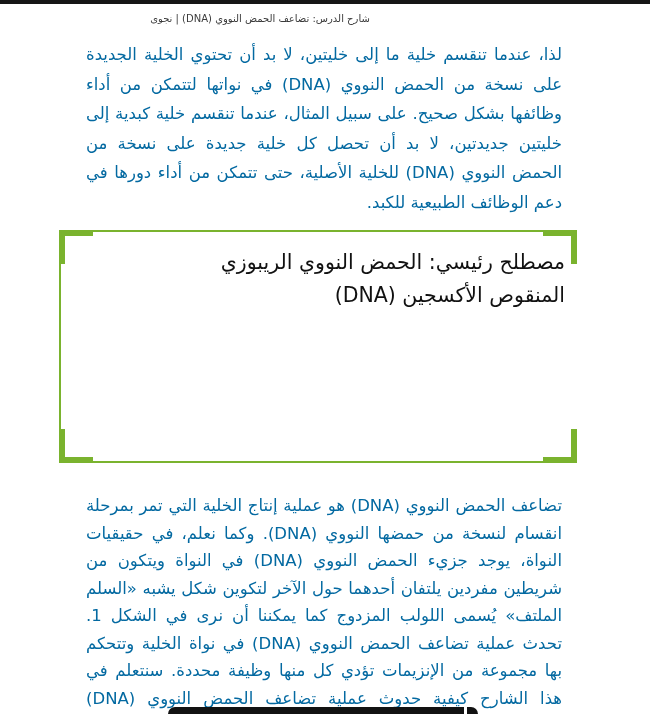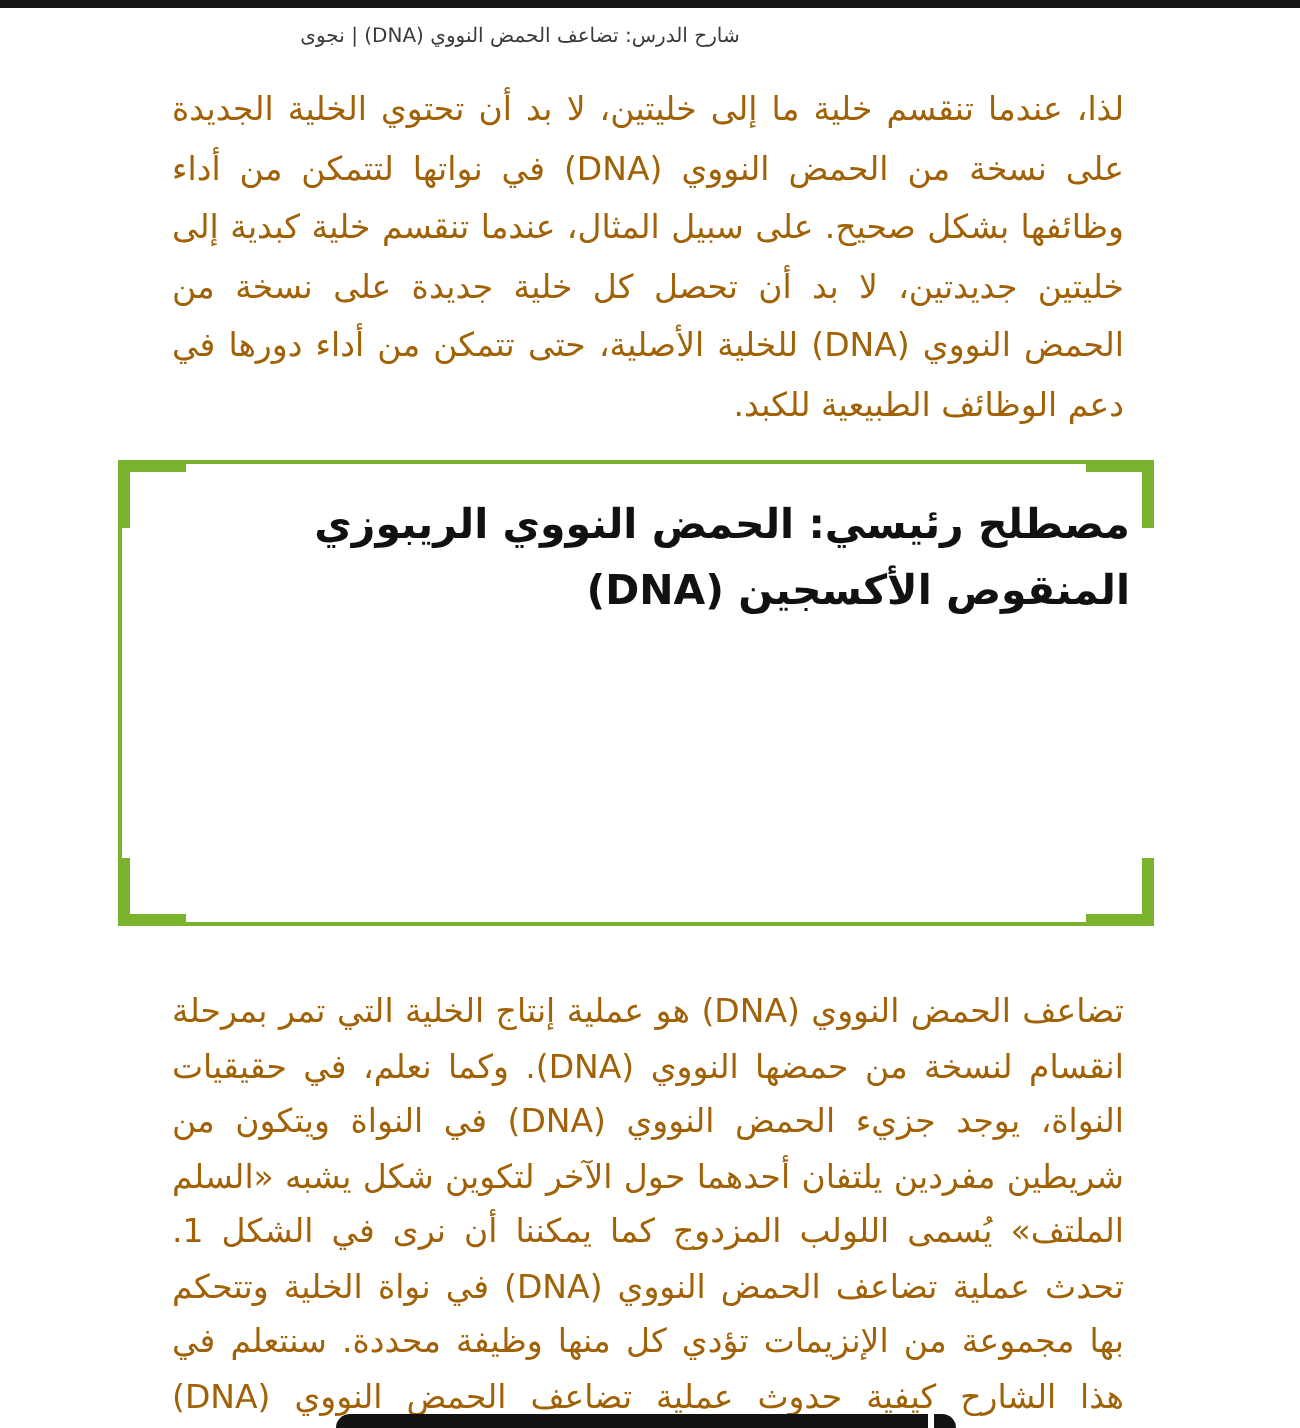--- a/index.html
+++ b/index.html
@@ -25,21 +25,21 @@
     color: #3a3a3a;
   }
   .para {
     position: absolute;
     right: 88px;
     width: 476px;
     margin: 0;
     direction: rtl;
     text-align: justify;
     font-size: 16.5px;
-    color: #a16207;
+    color: #0369a1;
   }
   .para1 { top: 40px; line-height: 29.5px; height: 180px; overflow: hidden; }
   .para2 { top: 492px; line-height: 27.5px; height: 222px; overflow: hidden; }
 
   .keybox {
     position: absolute;
     top: 230px; left: 59px;
     width: 518px; height: 233px;
     box-sizing: border-box;
     border-top: 2px solid #7ab32e;
@@ -54,21 +54,21 @@
   .corner.tr { top: -2px; right: 0;   border-top: 6px solid #7ab32e; border-right: 6px solid #7ab32e; }
   .corner.bl { bottom: -2px; left: -2px; border-bottom: 6px solid #7ab32e; border-left: 6px solid #7ab32e; }
   .corner.br { bottom: -2px; right: 0;   border-bottom: 6px solid #7ab32e; border-right: 6px solid #7ab32e; }
 
   .keybox-title {
     margin: 14px 12px 10px 80px;
     direction: rtl;
     text-align: right;
     font-size: 20.5px;
     line-height: 33px;
-    font-weight: bold;
+    font-weight: normal;
     color: #111111;
   }
   .keybox-body {
     margin: 0 4px 0 16px;
     direction: rtl;
     text-align: justify;
     font-size: 16px;
     line-height: 29px;
     max-height: 122px;
     overflow: hidden;

